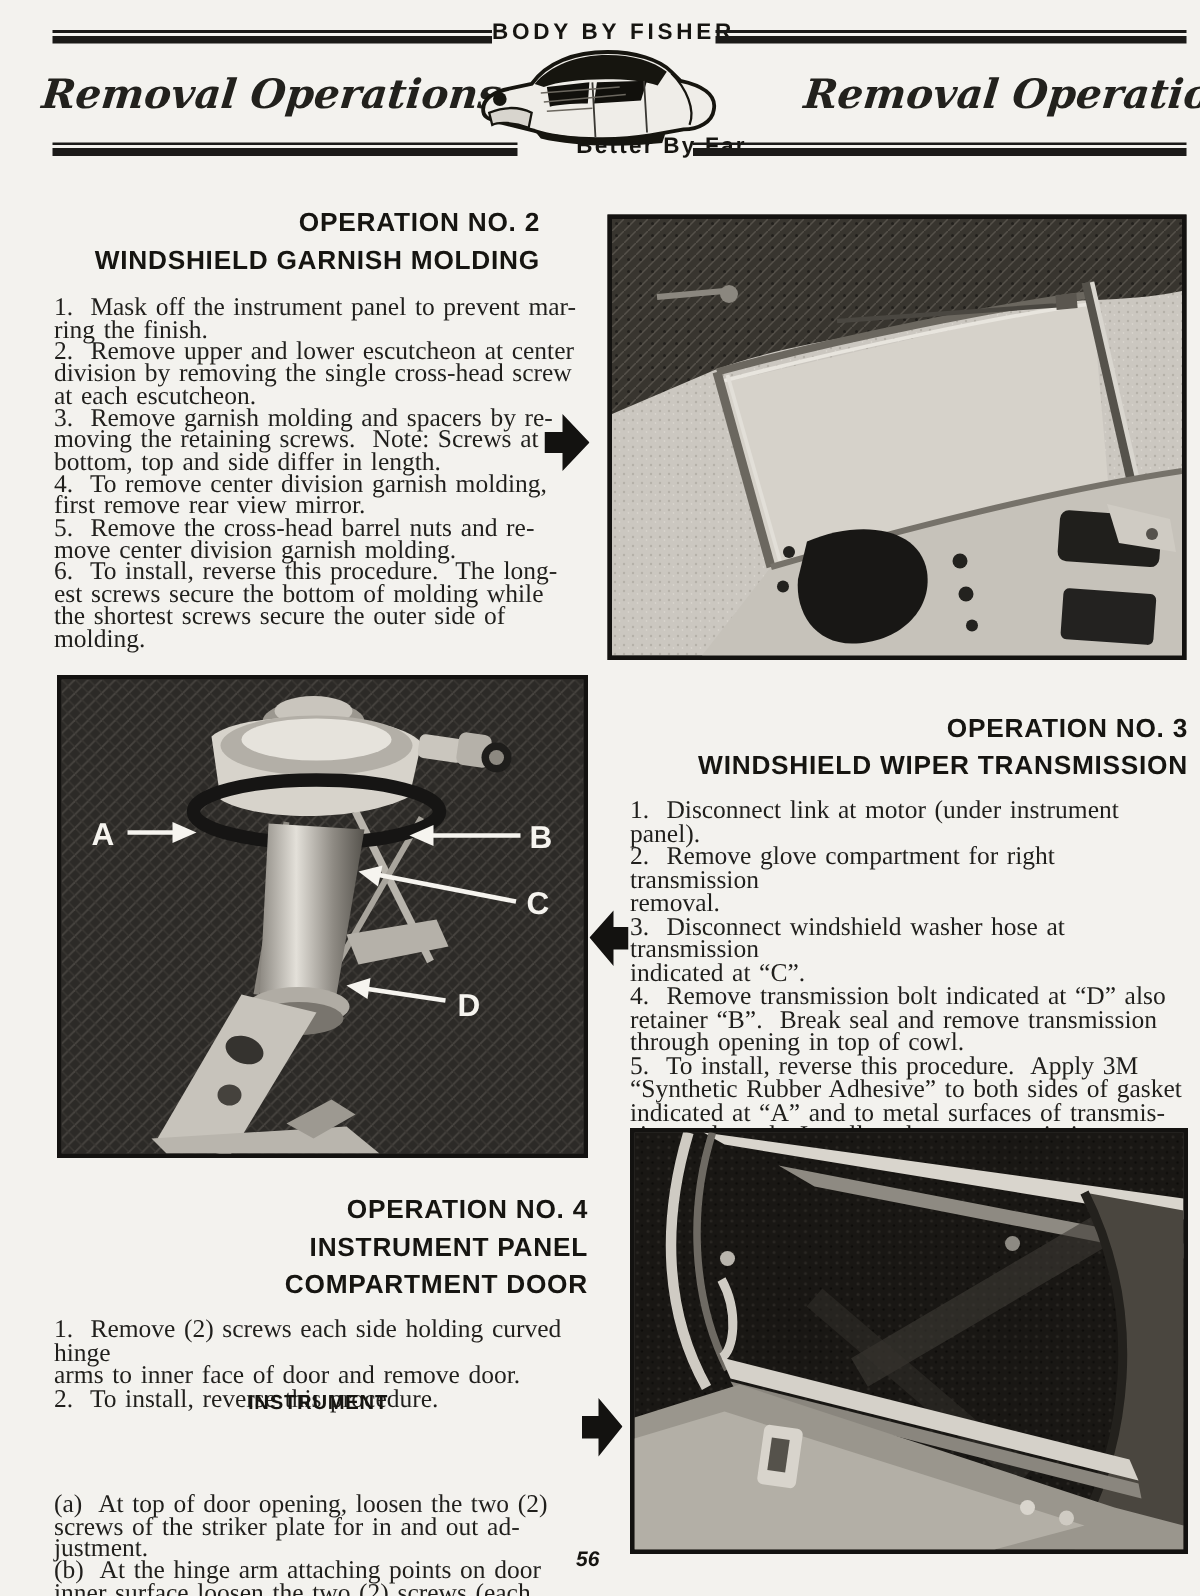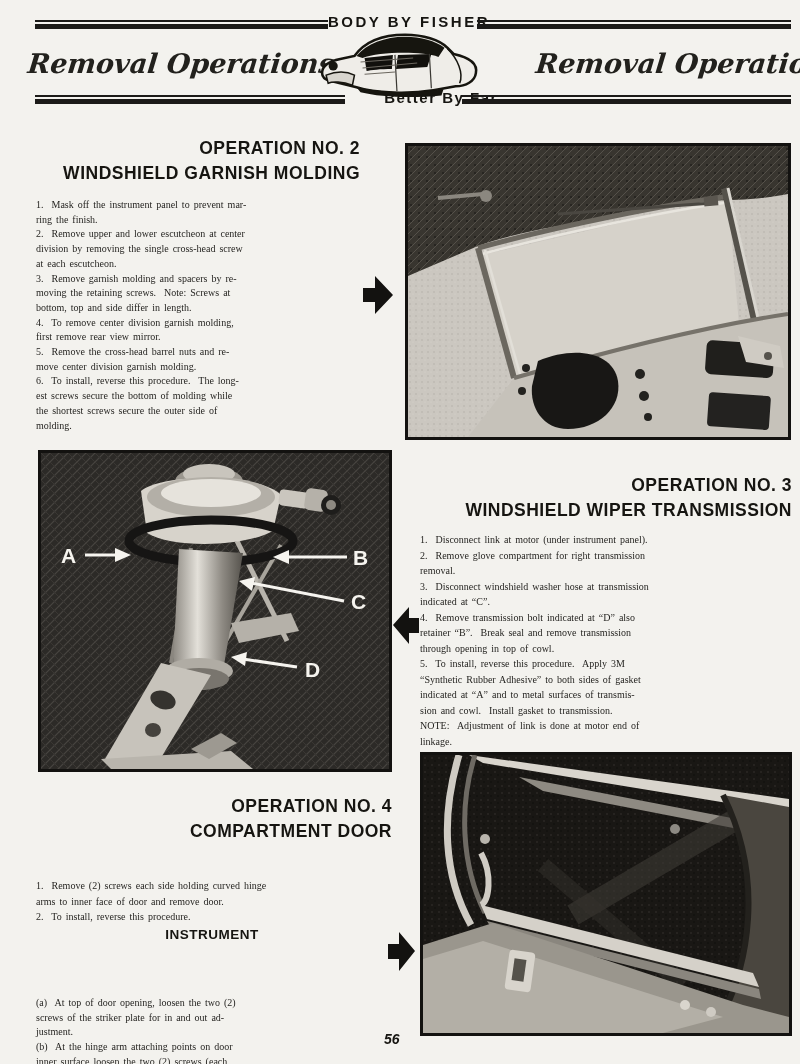--- a/index.html
+++ b/index.html
@@ -10,21 +10,21 @@
   .dblrule { position:absolute; height:9px;
     background:linear-gradient(180deg,#1b1a18 0 2px,rgba(0,0,0,0) 2px 4px,#1b1a18 4px 9px); }
 
   .brand { position:absolute; font-family:"Liberation Sans",sans-serif; font-weight:700;
     letter-spacing:2.5px; font-size:15px; text-align:center; white-space:nowrap; color:#161511; }
   .script { position:absolute; font-family:"DejaVu Serif",serif; font-style:italic; font-weight:700;
     font-size:27px; transform:skewX(-6deg); color:#22211d; white-space:nowrap; }
 
   .optitle { position:absolute; font-family:"Liberation Sans",sans-serif; font-weight:700;
     text-align:right; font-size:17.5px; letter-spacing:0.5px; line-height:25px; color:#161511; }
-  .body-text { position:absolute; white-space:pre-wrap; font-size:10px; word-spacing:1.5px; color:#201f1c; }
+  .body-text { position:absolute; white-space:pre-wrap; font-size:17px; word-spacing:1.5px; color:#201f1c; }
   .lh-tight { line-height:14.7px; }
   .lh-med   { line-height:15.5px; }
   .subhead { position:absolute; font-family:"Liberation Sans",sans-serif; font-weight:700;
     font-size:13.5px; letter-spacing:0.5px; text-align:center; color:#161511; }
 
   .photo { position:absolute; border:3px solid #131210; background:#3a3835; }
   .photo svg { display:block; }
   .marginarrow { position:absolute; }
   .pagenum { position:absolute; font-family:"Liberation Sans",sans-serif; font-weight:700;
     font-style:italic; font-size:14px; color:#161511; }
@@ -198,20 +198,21 @@
 sion and cowl.  Install gasket to transmission.
 NOTE:  Adjustment of link is done at motor end of
 linkage.</div>
 
   <svg class="marginarrow" style="left:393px; top:603px;" width="26" height="45" viewBox="0 0 26 45">
     <polygon points="26,15 16,15 16,4 0,22 16,41 16,30 26,30" fill="#131210"></polygon>
   </svg>
 
   <div class="optitle" style="left:32px; top:794px; width:360px;">
     <div>OPERATION NO. 4</div>
+    <div>INSTRUMENT PANEL</div>
     <div>COMPARTMENT DOOR</div>
   </div>
   <div class="body-text lh-med" style="left:36px; top:878px; width:372px;">1.  Remove (2) screws each side holding curved hinge
 arms to inner face of door and remove door.
 2.  To install, reverse this procedure.</div>
   <div class="subhead" style="left:32px; top:927px; width:360px;">INSTRUMENT</div>
   <div class="body-text lh-tight" style="left:36px; top:996px; width:370px;">(a)  At top of door opening, loosen the two (2)
 screws of the striker plate for in and out ad-
 justment.
 (b)  At the hinge arm attaching points on door

